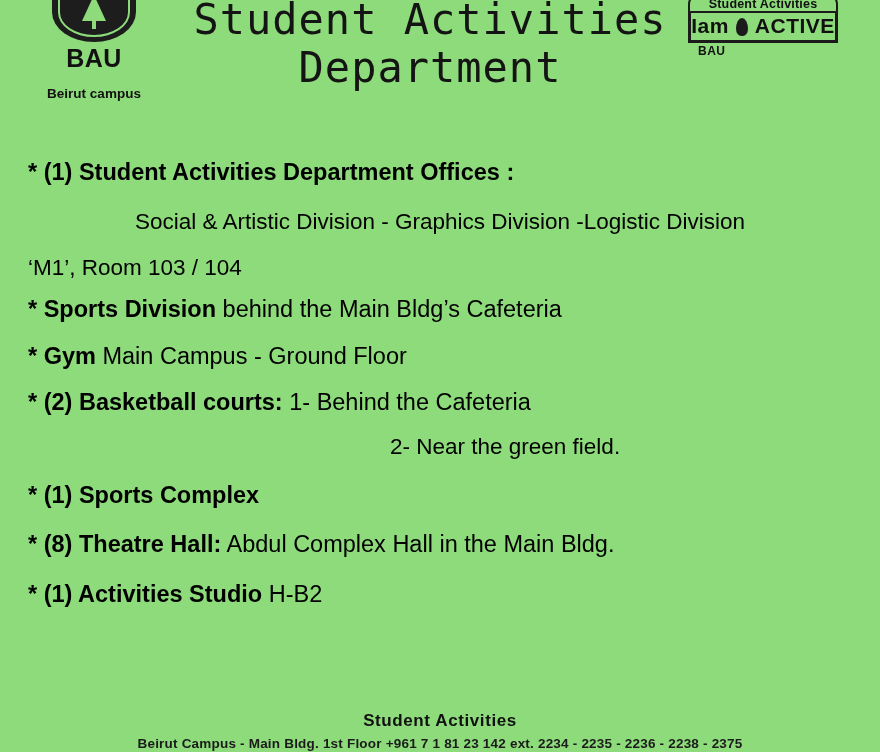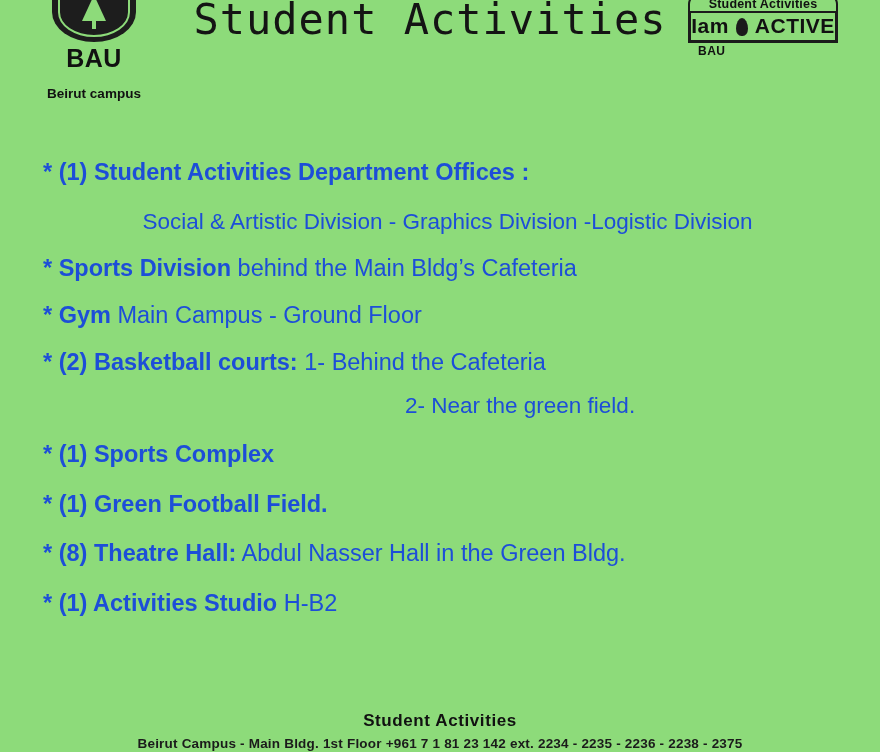--- a/index.html
+++ b/index.html
@@ -134,23 +134,22 @@
   }
 
   
   .content {
     padding: 48px 28px 0 28px;
   }
   .line {
     font-size: 23.5px;
     line-height: 1.05;
     margin-bottom: 25px;
-    color: #1d4ed8;
+    color: #000000;
     white-space: nowrap;
-    margin-left: 15px;
   }
   .line.tight { margin-bottom: 22px; }
   .b { font-weight: bold; }
   .n { font-weight: normal; }
   .line.sub-offices { font-size: 22.5px; margin-bottom: 23px; text-align: center; }
   .line.room { font-size: 22.5px; margin-bottom: 17px; }
   .line.indent2 {
     padding-left: 362px;
     font-weight: normal;
     font-size: 22.5px;
@@ -190,20 +189,21 @@
       <div class="crest-inner"></div>
       <div class="tree"></div>
       <div class="trunk"></div>
     </div>
     <div class="bau-name">BAU</div>
     <div class="bau-sub">Beirut campus</div>
   </div>
 
   <div class="doc-title">
     <div>Student  Activities</div>
+    <div>Department</div>
   </div>
 
   <div class="active-badge">
     <div class="badge-top">Student Activities</div>
     <div class="badge-main">
       <span>Iam</span>
       <span class="flame"></span>
       <span>ACTIVE</span>
     </div>
     <div class="badge-bau">BAU</div>
@@ -215,20 +215,23 @@
 
   <div class="line">
     <span class="b">*</span>
     <span class="b">(1) Student  Activities Department Offices :</span>
   </div>
 
   <div class="line sub-offices">
     <span class="n">Social &amp; Artistic Division - Graphics Division -Logistic Division</span>
   </div>
 
+  <div class="line room">
+    <span class="n">‘M1’, Room 103 / 104</span>
+  </div>
 
   <div class="line tight">
     <span class="b">*</span>
     <span class="b">Sports Division</span><span class="n"> behind the Main Bldg’s Cafeteria</span>
   </div>
 
   <div class="line tight">
     <span class="b">*</span>
     <span class="b">Gym</span><span class="n"> Main Campus - Ground Floor</span>
   </div>
@@ -240,28 +243,24 @@
 
   <div class="line indent2">
     <span class="n">2-  Near the  green field.</span>
   </div>
 
   <div class="line">
     <span class="b">*</span>
     <span class="b">(1) Sports Complex</span>
   </div>
 
-  <div class="line">
-    <span class="b">*</span>
-    <span class="b">(1) Green Football Field.</span>
-  </div>
-
-  <div class="line">
-    <span class="b">*</span>
-    <span class="b">(8) Theatre Hall:</span><span class="n"> Abdul Nasser Hall in the Green Bldg.</span>
+
+  <div class="line">
+    <span class="b">*</span>
+    <span class="b">(8) Theatre Hall:</span><span class="n"> Abdul Complex Hall in the Main Bldg.</span>
   </div>
 
   <div class="line">
     <span class="b">*</span>
     <span class="b">(1) Activities Studio</span><span class="n"> H-B2</span>
   </div>
 
 </div>
 
 <div class="footer">

